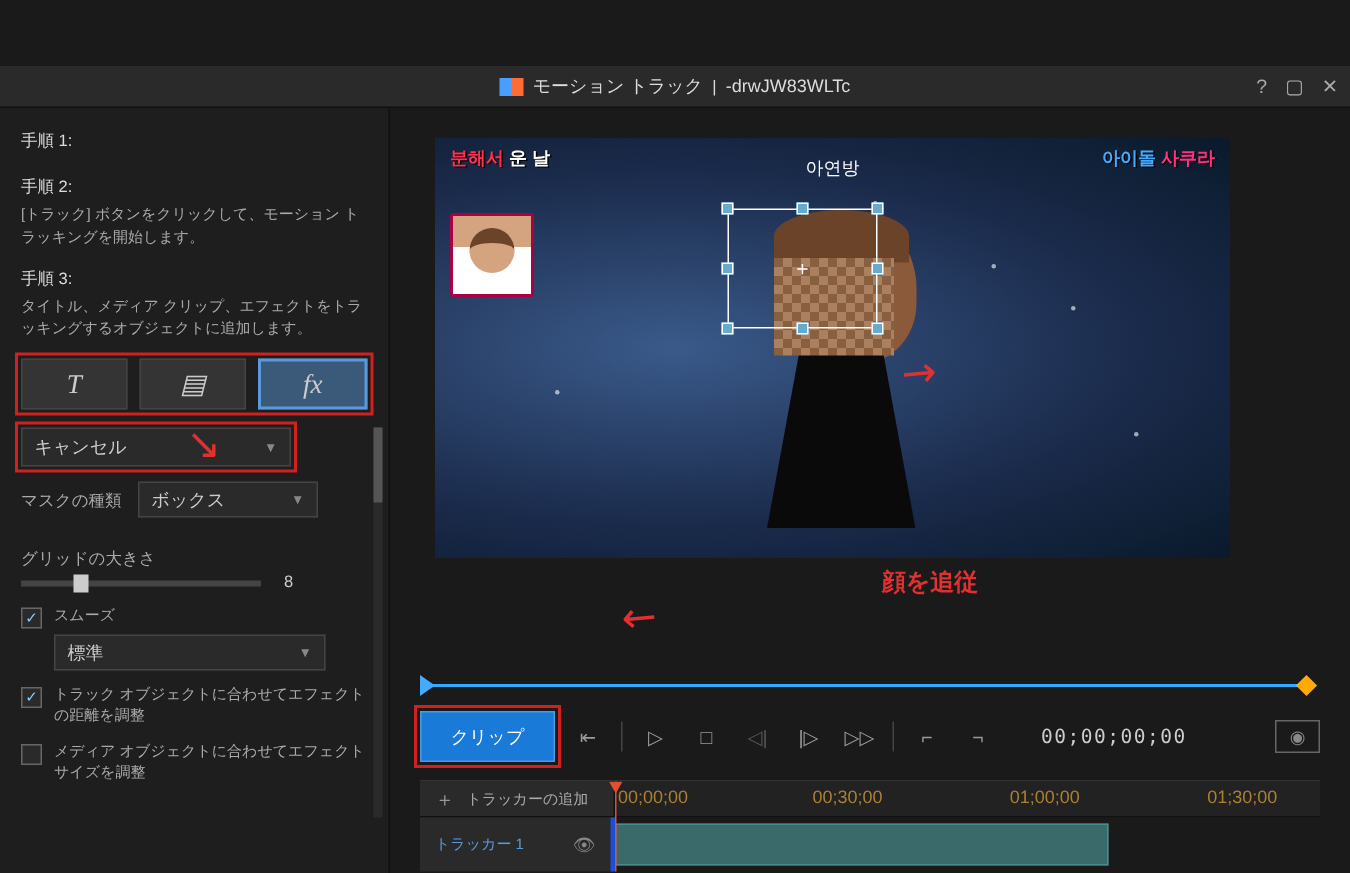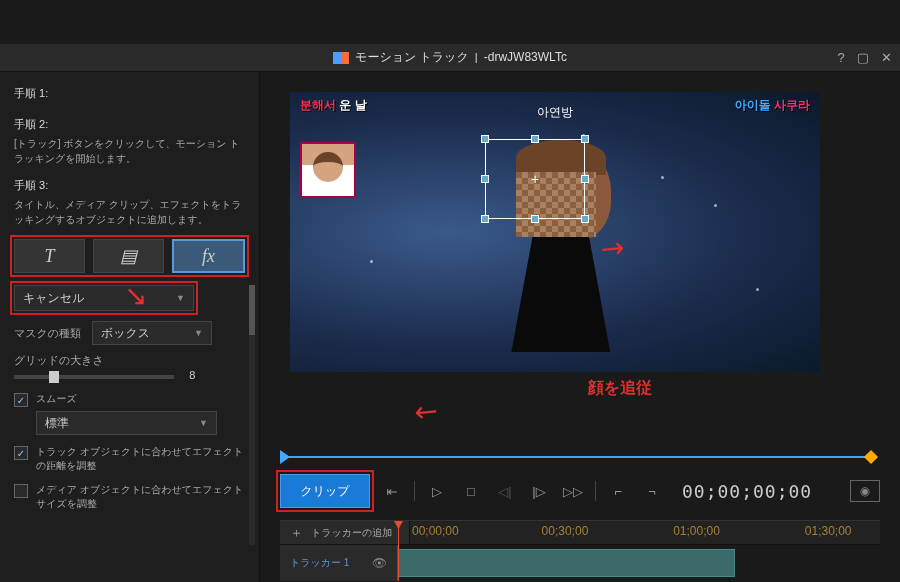--- a/index.html
+++ b/index.html
@@ -21,21 +21,21 @@
     .fx-btn.active { background: #3b5a7a; border: 2px solid #5a9adb; }
     .hilite-red { outline: 2px solid #d02020; outline-offset: 2px; }
     .scroll-area { position: relative; }
     .scrollbar { position: absolute; right: -10px; top: 0; width: 6px; height: 260px; background: #2a2a2a; }
     .scrollbar-thumb { width: 6px; height: 50px; background: #555; }
     .dropdown { width: 180px; height: 26px; background: #2a2a2a; border: 1px solid #444; display: flex; align-items: center; justify-content: space-between; padding: 0 8px; color: #ccc; cursor: pointer; font-size: 11px; }
     .dropdown-small { width: 120px; height: 24px; background: #2a2a2a; border: 1px solid #444; display: flex; align-items: center; justify-content: space-between; padding: 0 8px; color: #ccc; cursor: pointer; font-size: 11px; }
     .chev { font-size: 9px; color: #888; }
     .mask-row { display: flex; align-items: center; gap: 10px; margin-top: 10px; }
     .mask-label { color: #aaa; font-size: 11px; width: 68px; }
-    .slider-row { margin-top: 8px; }
+    .slider-row { margin-top: 20px; }
     .slider-track { width: 160px; height: 4px; background: #444; position: relative; margin-top: 6px; display: inline-block; }
     .slider-thumb { position: absolute; top: -4px; left: 35px; width: 10px; height: 12px; background: #ccc; cursor: pointer; }
     .slider-val { display: inline-block; margin-left: 12px; color: #ccc; font-size: 11px; }
     .check-row { display: flex; align-items: flex-start; gap: 8px; margin-top: 10px; }
     .checkbox { width: 14px; height: 14px; border: 1px solid #666; background: #2a2a2a; display: flex; align-items: center; justify-content: center; cursor: pointer; font-size: 10px; color: #8cf; flex-shrink: 0; margin-top: 1px; }
     .check-label { color: #aaa; font-size: 10px; line-height: 1.4; }
     .main { flex: 1; display: flex; flex-direction: column; background: #1a1a1a; }
     .preview-wrap { padding: 20px 30px 10px; }
     .preview { width: 530px; height: 280px; background: radial-gradient(ellipse at 30% 50%, #3a5a8a 0%, #1a2a4a 60%, #0a1a2a 100%); position: relative; overflow: hidden; }
     .preview-person { position: absolute; left: 36%; top: 18%; width: 160px; height: 220px; }
@@ -64,30 +64,30 @@
     .instruction-txt { color: #e03030; font-weight: bold; font-size: 16px; text-align: center; margin: 6px 0 0 0; position: relative; left: 40px; }
     .scrub { margin: 6px 20px 0; height: 18px; position: relative; }
     .scrub-line { height: 2px; background: #3af; position: absolute; top: 8px; left: 8px; right: 12px; }
     .scrub-start { position: absolute; left: 0; top: 2px; width: 10px; height: 14px; background: #4af; clip-path: polygon(0 0, 100% 50%, 0 100%); }
     .scrub-end { position: absolute; right: 4px; top: 4px; width: 10px; height: 10px; background: #fa0; transform: rotate(45deg); }
     .controls { display: flex; align-items: center; gap: 10px; padding: 8px 20px; }
     .track-btn { width: 90px; height: 34px; background: #1a7ad8; border: 1px solid #4a9ae8; color: #fff; display: flex; align-items: center; justify-content: center; cursor: pointer; font-size: 12px; }
     .ctrl-icon { width: 24px; height: 24px; display: flex; align-items: center; justify-content: center; color: #999; cursor: pointer; font-size: 13px; }
     .ctrl-icon.disabled { color: #555; }
     .divider { width: 1px; height: 20px; background: #444; }
-    .timecode { font-family: monospace; color: #ccc; font-size: 18px; letter-spacing: 1px; margin-left: 8px; }
+    .timecode { font-family: monospace; color: #ccc; font-size: 13px; letter-spacing: 1px; margin-left: 20px; }
     .snap-btn { margin-left: auto; width: 30px; height: 22px; border: 1px solid #666; display: flex; align-items: center; justify-content: center; cursor: pointer; }
     .timeline { margin: 4px 20px 0; border-top: 1px solid #333; }
     .tl-header { display: flex; }
     .tl-left { width: 130px; height: 24px; background: #2a2a2a; display: flex; align-items: center; gap: 8px; padding: 0 10px; border-right: 1px solid #111; border-bottom: 1px solid #111; }
     .tl-add { color: #999; font-size: 13px; cursor: pointer; }
     .tl-ruler { flex: 1; height: 24px; background: #222; position: relative; font-size: 9px; color: #aa8030; border-bottom: 1px solid #111; }
     .tl-tick { position: absolute; top: 3px; }
     .tl-row { display: flex; height: 36px; }
-    .tl-label-cell { width: 118px; background: #2a2a2a; display: flex; align-items: center; padding: 0 10px; gap: 8px; border-right: 1px solid #1d4ed8; }
+    .tl-label-cell { width: 130px; background: #2a2a2a; display: flex; align-items: center; padding: 0 10px; gap: 8px; border-right: 3px solid #1d4ed8; }
     .tl-track-name { color: #5a9adb; font-size: 10px; }
     .eye { color: #888; font-size: 12px; margin-left: auto; }
     .tl-clip-area { flex: 1; background: #1a1a1a; position: relative; }
     .tl-clip { position: absolute; left: 0; top: 4px; height: 28px; width: 70%; background: #3a6a6a; border: 1px solid #4a8a8a; }
     .playhead { position: absolute; left: 0; top: -24px; width: 1px; height: 60px; background: #e05030; }
     .playhead-head { position: absolute; top: 0; left: -4px; width: 9px; height: 8px; background: #e05030; clip-path: polygon(0 0, 100% 0, 50% 100%); }
     .footer { height: 42px; background: #14532d; border-top: 4px solid #6d28d9; display: flex; align-items: center; justify-content: flex-end; padding: 0 20px; gap: 10px; }
     .footer-btn { width: 100px; height: 28px; background: #3a3a3a; border: 1px solid #555; color: #ccc; display: flex; align-items: center; justify-content: center; cursor: pointer; font-size: 11px; }
     .sparkle { position: absolute; width: 3px; height: 3px; background: rgba(255,255,255,0.6); border-radius: 50%; }
   </style>

